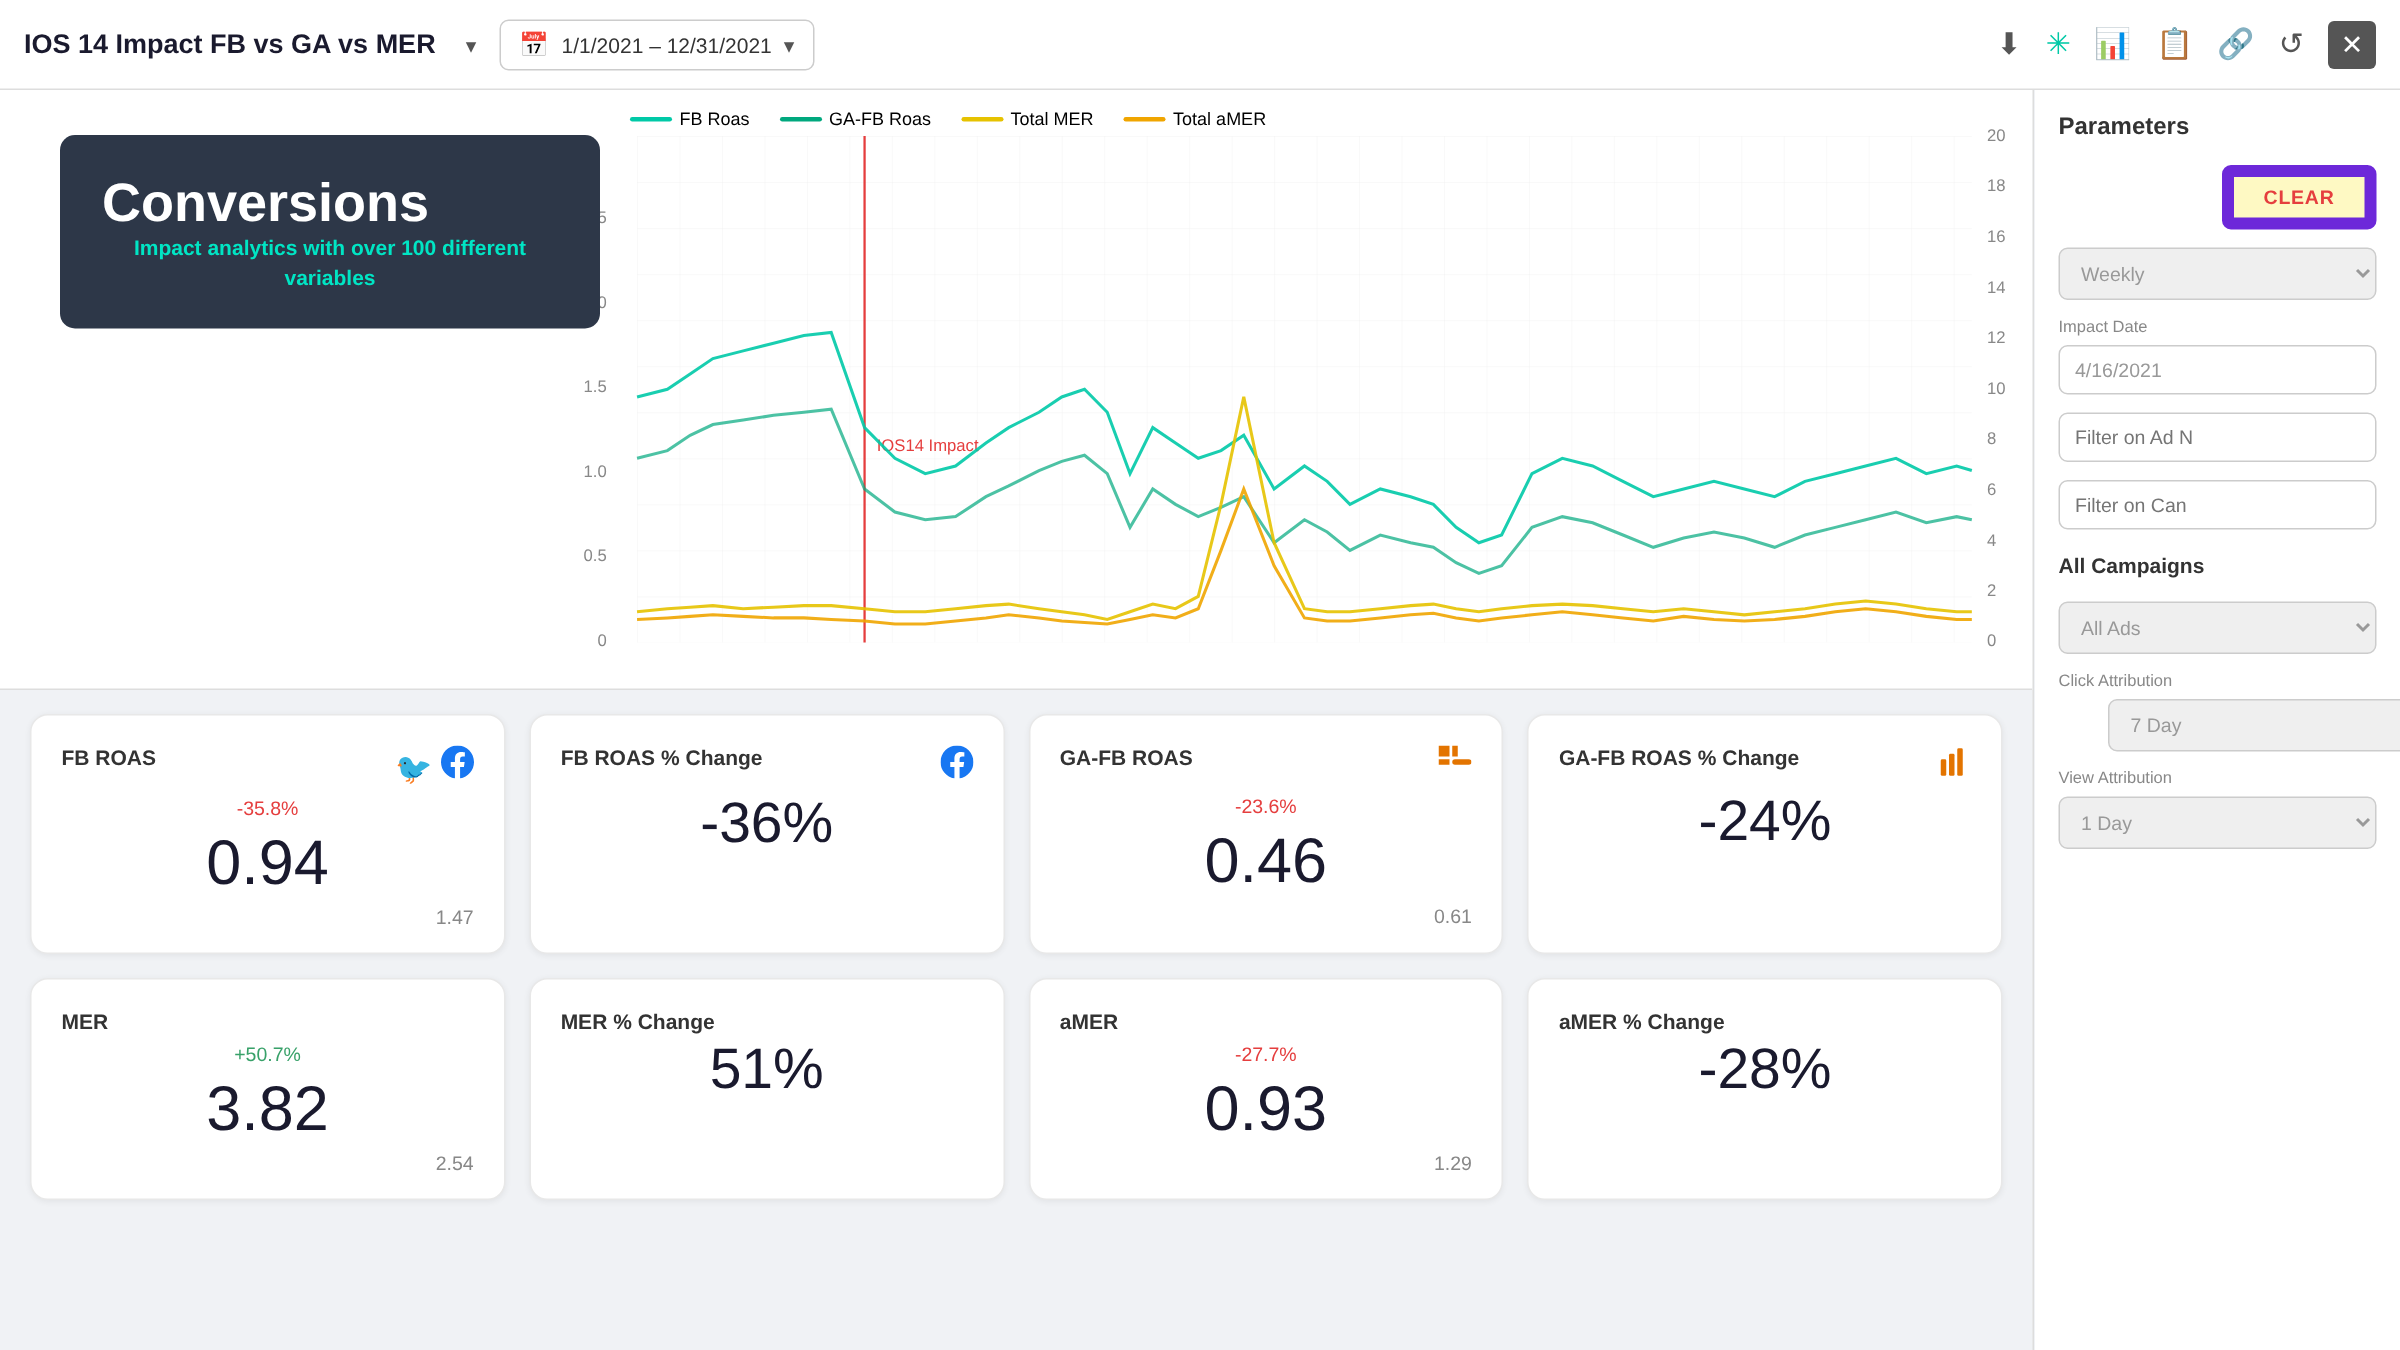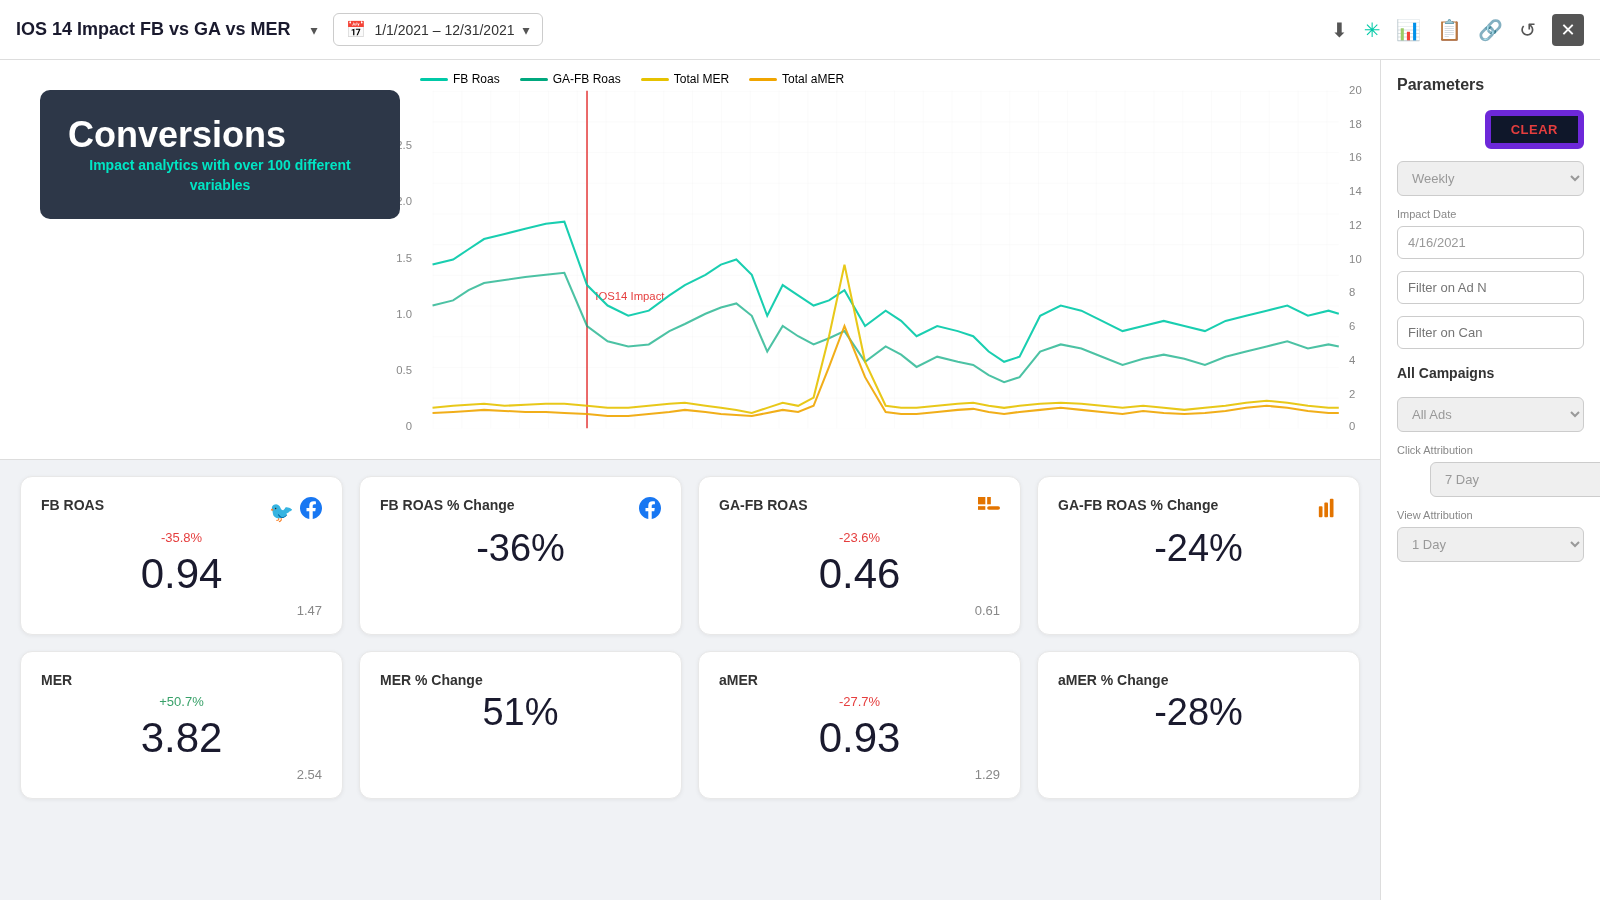--- a/index.html
+++ b/index.html
@@ -62,26 +62,26 @@
     .metric-icon-fb { color: #1877f2; font-size: 20px; }
     .metric-icon-ga { color: #e37400; font-size: 18px; }
     .metric-change { font-size: 13px; color: #e53e3e; text-align: center; margin: 6px 0; }
     .metric-change.positive { color: #38a169; }
     .metric-value { font-size: 42px; font-weight: 300; text-align: center; color: #1a1a2e; line-height: 1.1; }
     .metric-value.pct { font-size: 38px; }
     .metric-prev { font-size: 13px; color: #888; text-align: right; margin-top: 6px; }
 
     
     .right-sidebar {
-      width: 220px; background: #fff; border-left: 1px solid #ddd; padding: 16px;
+      width: 245px; background: #fff; border-left: 1px solid #ddd; padding: 16px;
       display: flex; flex-direction: column; gap: 12px; overflow-y: auto;
     }
     .sidebar-title { font-size: 16px; font-weight: 700; color: #333; margin-bottom: 4px; }
     .clear-btn {
-      background: #0f172a; border: 6px solid #6d28d9; color: #e53e3e; border-radius: 6px;
+      background: #fef9c3; border: 8px solid #6d28d9; color: #e53e3e; border-radius: 6px;
       padding: 6px 20px; font-size: 13px; font-weight: 700; cursor: pointer; align-self: flex-end;
       letter-spacing: 0.5px;
     }
     .sidebar-label { font-size: 11px; color: #888; margin-bottom: 2px; }
     .filter-input {
       border: 1px solid #ccc; border-radius: 6px; padding: 8px 10px; font-size: 13px;
       color: #999; width: 100%; outline: none; cursor: pointer;
     }
     .sidebar-section { display: flex; flex-direction: column; gap: 4px; }
     .sidebar-all-campaigns { font-size: 14px; color: #333; font-weight: 600; padding: 4px 0; }

